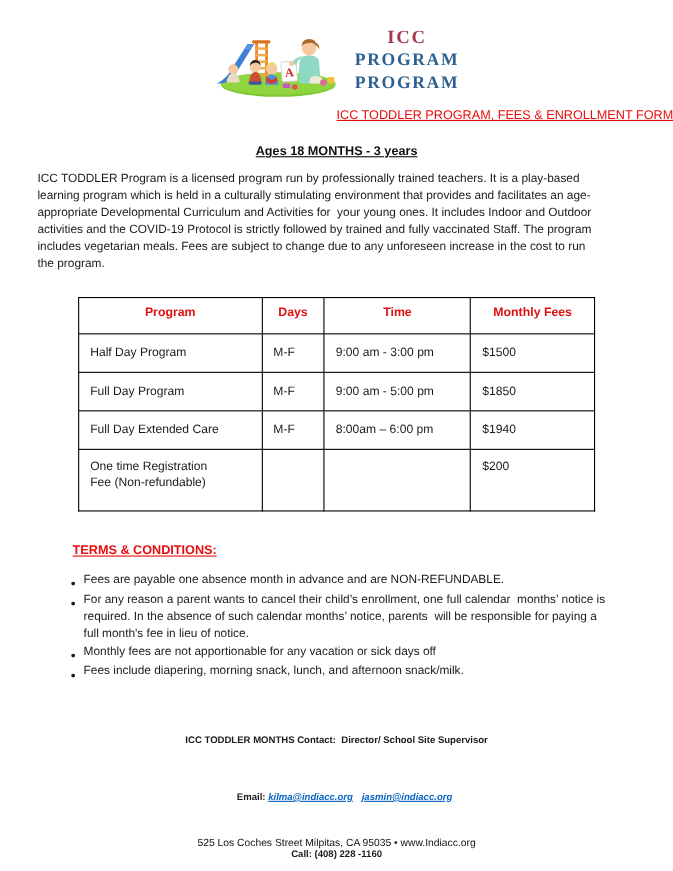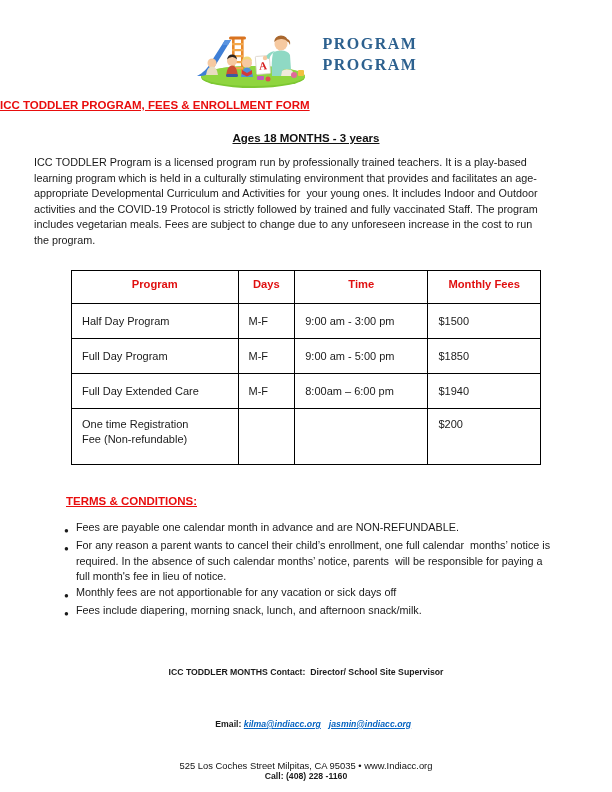--- a/index.html
+++ b/index.html
@@ -30,23 +30,23 @@
     font-weight: bold;
     text-align: center;
     letter-spacing: 1.5px;
     line-height: 21px;
   }
   .logo-line-icc { color: #a23b4c; font-size: 17px; }
   .logo-line-blue { color: #2d618f; font-size: 16px; }
 
   
   .doc-title {
-    text-align: left;
+    text-align: right;
     color: #e80d0d;
-    font-weight: bold;
+    font-weight: normal;
     font-size: 11.5px;
     text-decoration: underline;
     margin-top: 7px;
   }
   .doc-subtitle {
     text-align: center;
     color: #111111;
     font-weight: bold;
     font-size: 11.5px;
     text-decoration: underline;
@@ -188,20 +188,21 @@
       <circle cx="70" cy="40" r="2.2" fill="#f6c9a0"></circle>
       <path d="M86 58 L98 58 Q99 53 96 52 Q90 50 87 53 Z" fill="#f0eadc"></path>
       <path d="M84 33 Q83 29 85 28 L87 30 Q86 32 84 33" fill="#f6c9a0"></path>
 
       <rect x="103" y="52" width="6" height="6" rx="1" fill="#f0c040"></rect>
       <circle cx="99" cy="57" r="3" fill="#e06a9a"></circle>
       <rect x="62" y="58" width="7" height="4" rx="1" fill="#c05ac0"></rect>
       <circle cx="73" cy="61" r="2.5" fill="#e05050"></circle>
     </svg>
     <div class="logo-text">
+      <div class="logo-line-icc">ICC</div>
       <div class="logo-line-blue">PROGRAM</div>
       <div class="logo-line-blue">PROGRAM</div>
     </div>
   </div>
 
   <div class="doc-title">ICC TODDLER PROGRAM, FEES &amp; ENROLLMENT FORM</div>
   <div class="doc-subtitle">Ages 18 MONTHS - 3 years</div>
 
   <p class="intro">ICC TODDLER Program is a licensed program run by professionally trained teachers. It is a play-based learning program which is held in a culturally stimulating environment that provides and facilitates an age-appropriate Developmental Curriculum and Activities for  your young ones. It includes Indoor and Outdoor activities and the COVID-19 Protocol is strictly followed by trained and fully vaccinated Staff. The program includes vegetarian meals. Fees are subject to change due to any unforeseen increase in the cost to run the program.</p>
 
@@ -245,21 +246,21 @@
         <td class="cell-time"></td>
         <td class="cell-fee">$200</td>
       </tr>
     </tbody>
   </table>
 
   <div class="terms-heading">TERMS &amp; CONDITIONS:</div>
   <div class="terms-list">
     <div class="terms-item">
       <span class="bullet-marker">●</span>
-      <span>Fees are payable one calendar month in advance and are NON-REFUNDABLE.</span>
+      <span>Fees are payable one absence month in advance and are NON-REFUNDABLE.</span>
     </div>
     <div class="terms-item">
       <span class="bullet-marker">●</span>
       <span>For any reason a parent wants to cancel their child’s enrollment, one full calendar  months’ notice is required. In the absence of such calendar months’ notice, parents  will be responsible for paying a full month's fee in lieu of notice.</span>
     </div>
     <div class="terms-item">
       <span class="bullet-marker">●</span>
       <span>Monthly fees are not apportionable for any vacation or sick days off</span>
     </div>
     <div class="terms-item">

